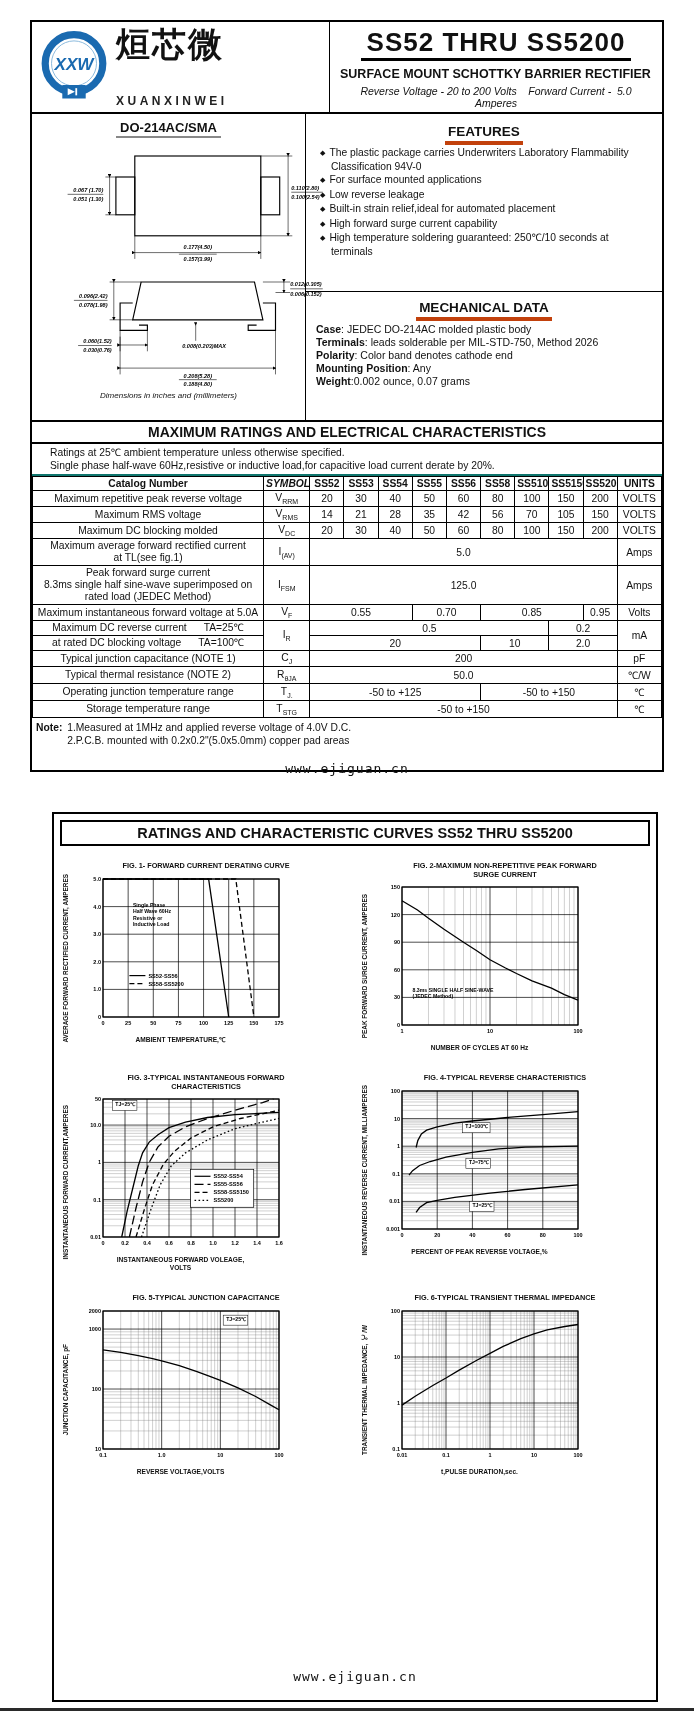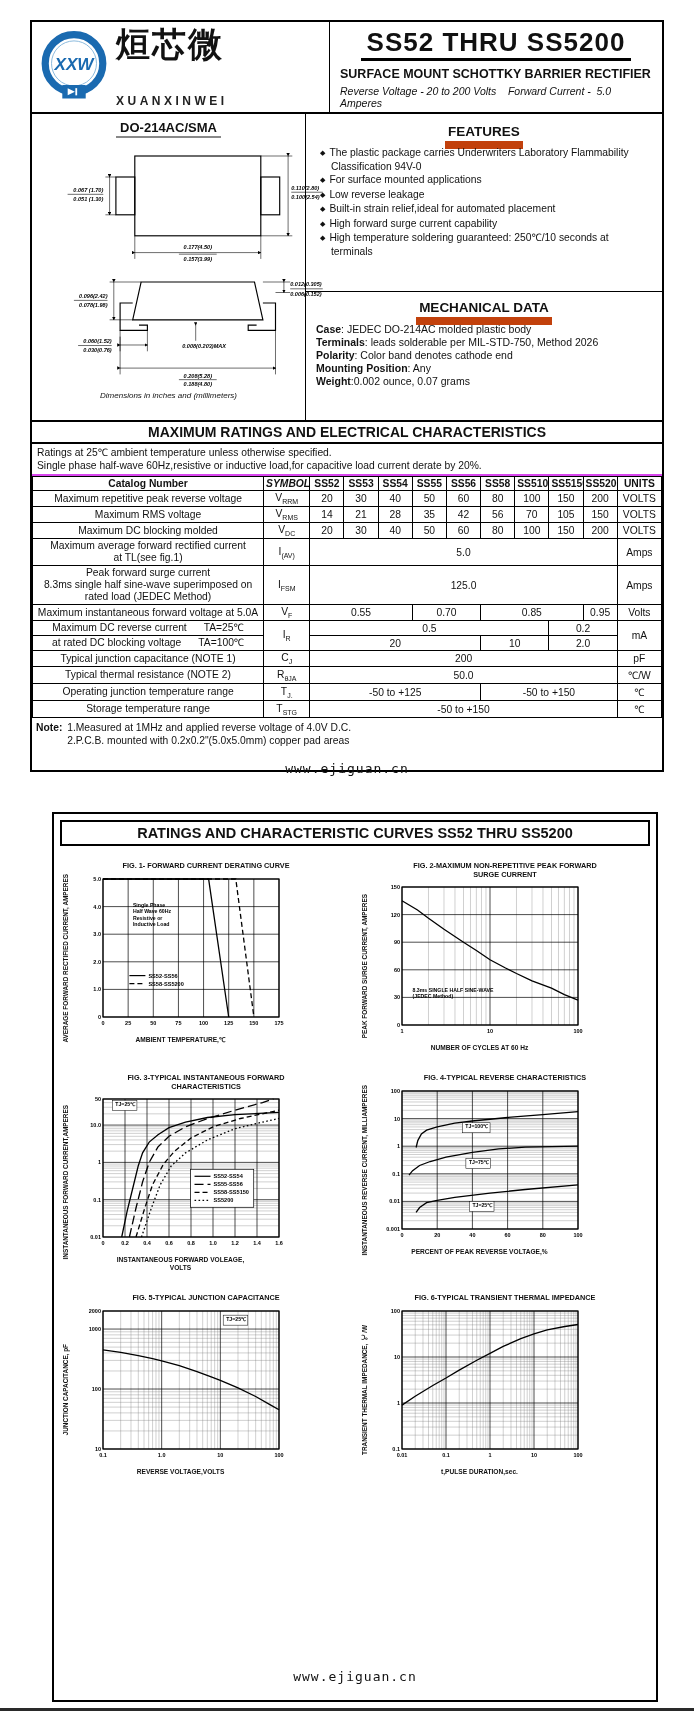--- a/index.html
+++ b/index.html
@@ -12,42 +12,42 @@
 
   
   .p1-header{display:flex;border-bottom:2px solid #000;height:90px;}
   .logo-area{width:298px;border-right:1.5px solid #000;display:flex;align-items:center;padding:4px 6px;box-sizing:border-box;gap:6px;}
   .logo-text-cn{font-size:34px;font-weight:bold;letter-spacing:2px;line-height:36px;}
   .logo-text-en{font-size:12px;font-weight:bold;letter-spacing:3.5px;color:#222;margin-top:32px;}
   .title-block{flex:1;padding:5px 10px 0 10px;}
   .main-title{text-align:center;font-size:26px;font-weight:bold;letter-spacing:1px;}
   .main-title span{border-bottom:3px solid #000;padding:0 6px 1px 6px;}
   .subtitle{font-size:12.5px;font-weight:bold;margin-top:9px;}
-  .tagline{font-size:10.5px;font-style:italic;margin-top:4px;white-space:pre-wrap;}
+  .tagline{font-size:10.5px;font-style:italic;margin-top:4px;white-space:pre-wrap;text-align:center;}
 
   
   .p1-columns{display:flex;border-bottom:2px solid #000;height:306px;}
   .drawing-col{width:274px;border-right:1.5px solid #000;box-sizing:border-box;padding:4px 2px;}
   .pkg-name{text-align:center;font-size:13px;font-weight:bold;margin:2px 0 0 0;}
   .pkg-name span{border-bottom:2px solid #888;padding:0 4px 1px 4px;}
   .pkg-caption{text-align:center;font-size:8px;font-style:italic;margin-top:0px;}
   .right-col{flex:1;display:flex;flex-direction:column;}
   .features-box{height:178px;border-bottom:1.5px solid #000;padding:6px 10px;box-sizing:border-box;}
   .box-heading{text-align:center;font-size:13.5px;font-weight:bold;margin:4px 0 8px 0;}
-  .box-heading span{border-bottom:8px solid #c2410c;padding:0 3px 2px 3px;}
+  .box-heading span{border-bottom:4px solid #c2410c;padding:0 3px 2px 3px;}
   ul.features{list-style:none;margin:0;padding:0 0 0 4px;}
   ul.features li{font-size:10.3px;line-height:12.5px;padding-left:11px;text-indent:-11px;margin-bottom:1px;}
   ul.features .bullet{font-size:7px;margin-right:4px;position:relative;top:-1px;}
   .mech-box{padding:4px 10px;}
   .mech-row{font-size:10.5px;line-height:13px;}
   .mech-row b{font-weight:bold;}
 
   
   .ratings-bar{border-bottom:2px solid #000;text-align:center;font-weight:bold;font-size:14px;padding:2px 0;}
-  .conditions{font-size:10.3px;line-height:13px;padding:2px 5px;border-bottom:2px solid #d946ef;}
+  .conditions{font-size:10.3px;line-height:13px;padding:2px 18px;border-bottom:2px solid #0f766e;}
   table.ratings{border-collapse:collapse;width:100%;table-layout:fixed;}
   table.ratings td,table.ratings th{border:1px solid #000;font-size:10.3px;text-align:center;
       padding:1px 2px;vertical-align:middle;overflow:hidden;}
   table.ratings th{font-weight:bold;}
   th.dev{font-size:9px;}
   th.catalog{text-align:left;padding-left:14px;font-size:11px;}
   th.symhead{font-size:8px;font-style:italic;font-weight:normal;}
   td.lbl{text-align:left;padding-left:4px;white-space:pre-wrap;font-size:10px;line-height:12px;}
   td.noborder-b{border-bottom:none;}
   td.lbl2{border-top:none;}

